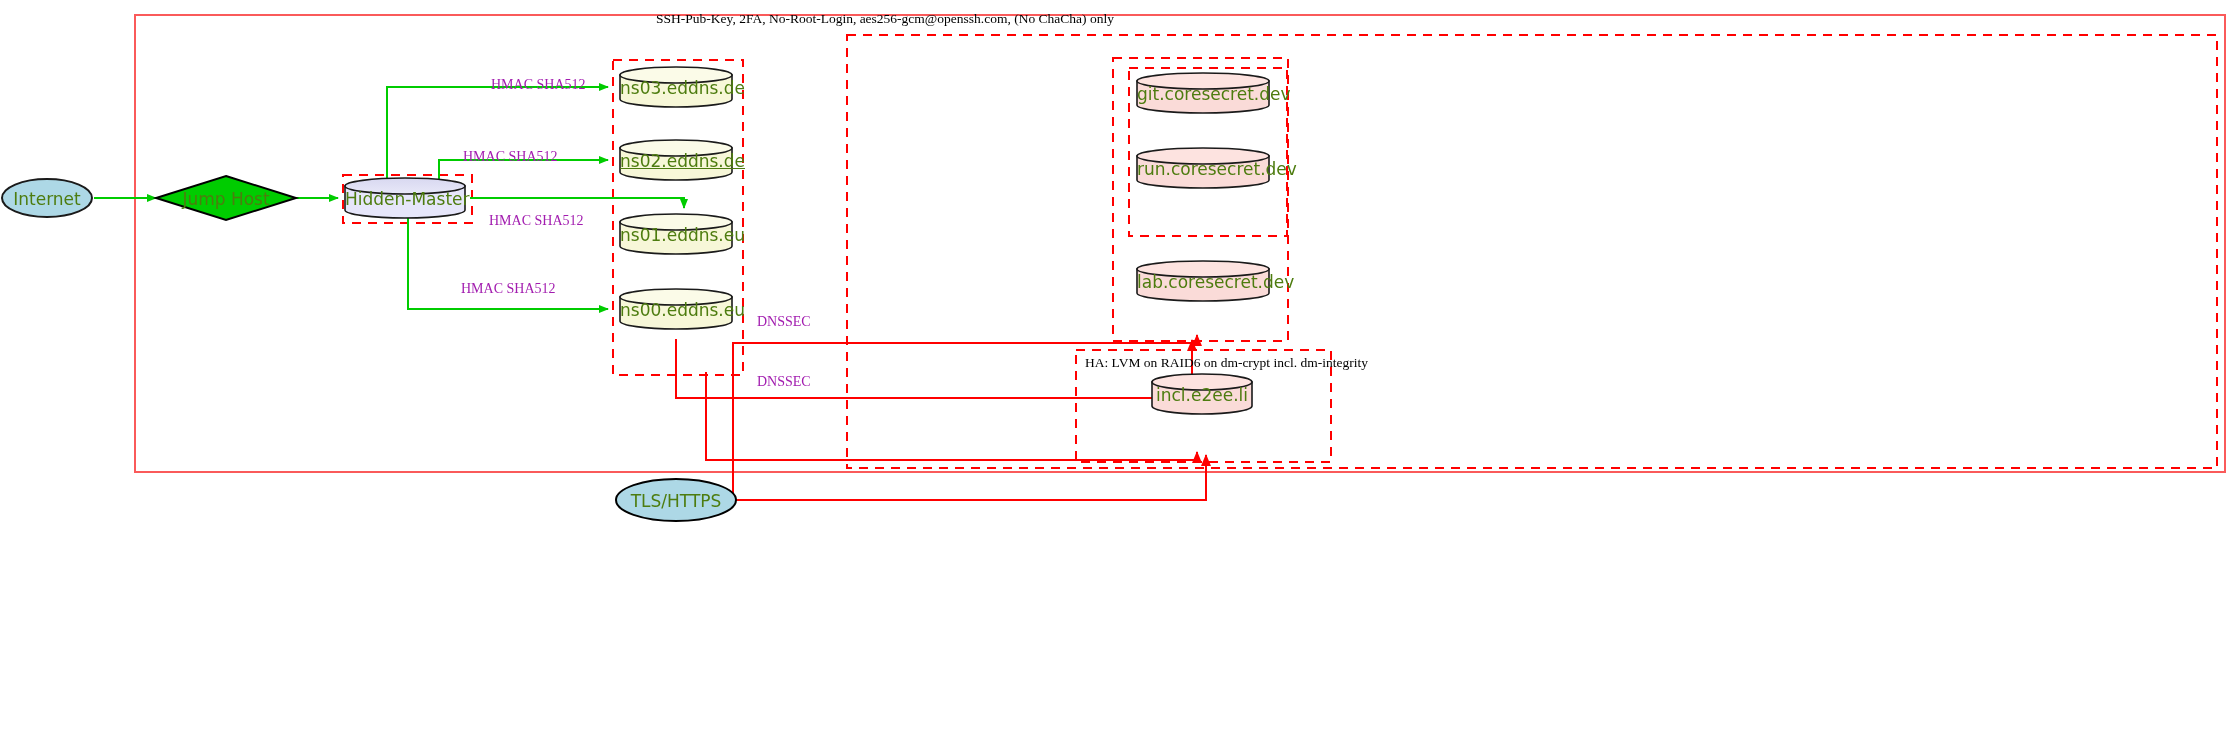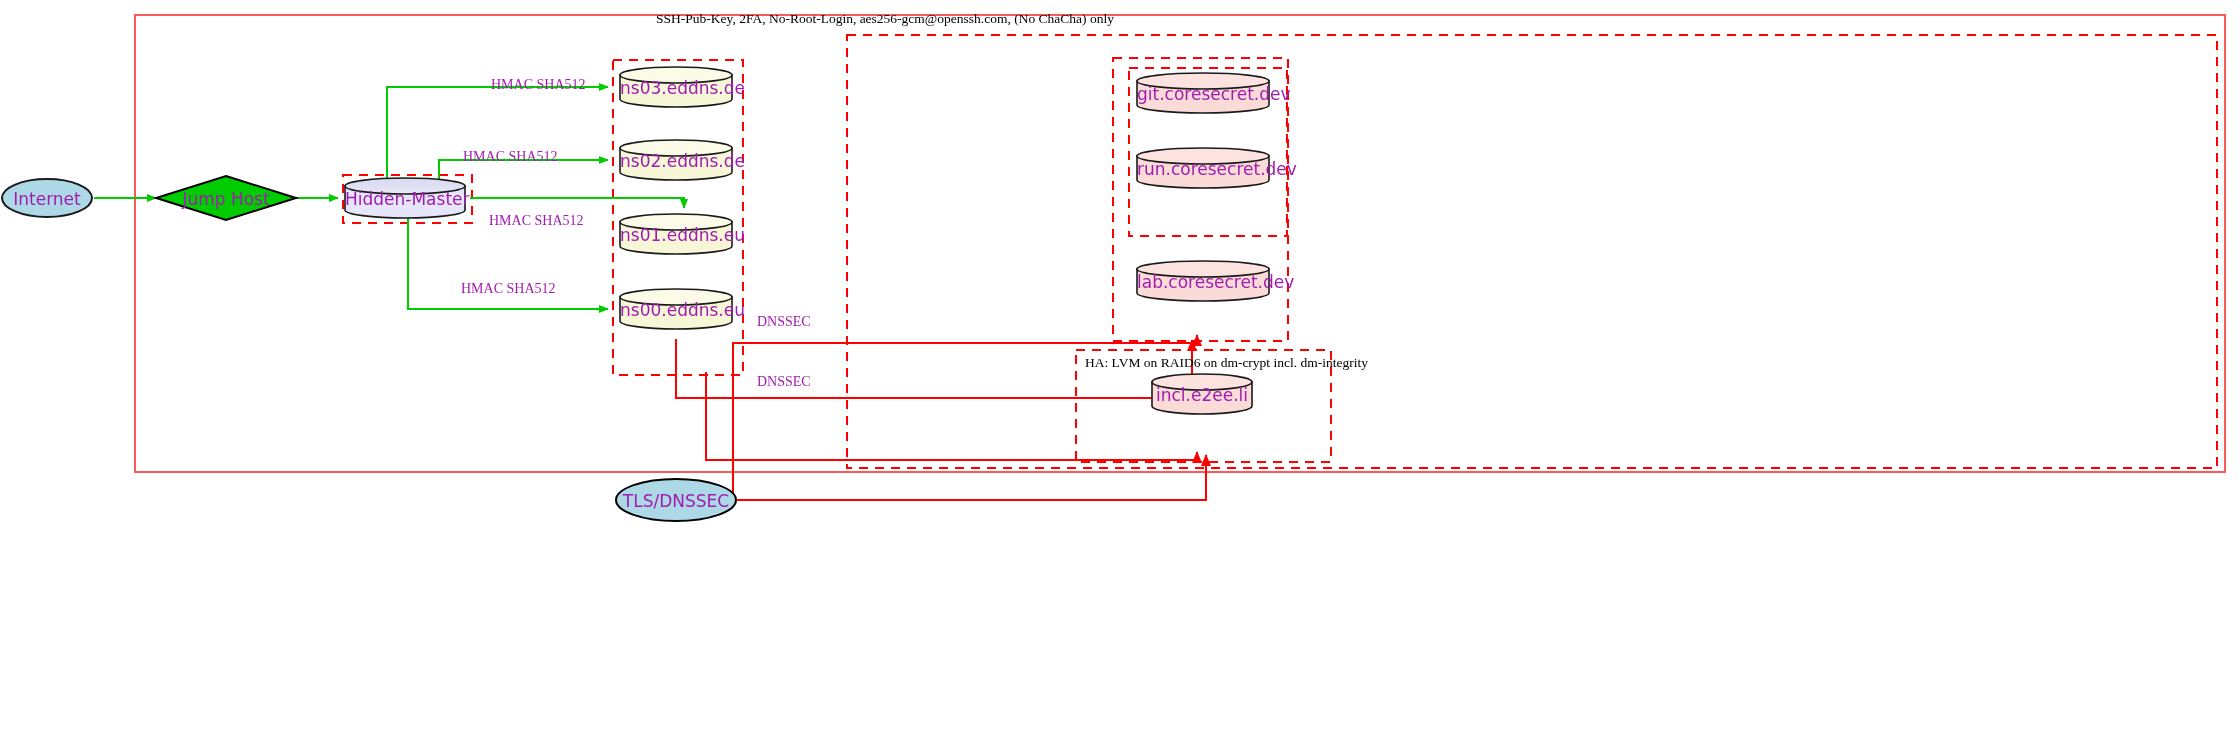--- a/index.html
+++ b/index.html
@@ -20,21 +20,21 @@
     top: 0; left: 0;
     width: 2240px;
     height: 744px;
   }
 
   
   .node-label {
     position: absolute;
     font-family: "DejaVu Sans", sans-serif;
     font-size: 17px;
-    color: #a21caf;
+    color: #4d7c0f;
     white-space: nowrap;
     text-align: center;
     pointer-events: none;
   }
 
   
   .edge-label {
     position: absolute;
     font-family: "Liberation Serif", serif;
     font-size: 14px;
@@ -198,35 +198,35 @@
   <div class="cluster-label" style="left:1085px; top:355px;">HA: LVM on RAID6 on dm-crypt incl. dm-integrity</div>
 
   <div class="node-label" style="left:0px; top:189px; width:94px;">Internet</div>
 
   <div class="node-label" style="left:156px; top:189px; width:140px;">Jump Host</div>
 
   <div class="node-label" style="left:345px; top:189px; width:120px;">Hidden-Master</div>
 
   <div class="node-label" style="left:620px; top:78px; width:112px;">ns03.eddns.de</div>
 
-  <div class="node-label" style="left:620px; top:151px; width:112px;">ns02.eddns.de</div>
+  <div class="node-label" style="left:620px; top:151px; width:112px;text-decoration:underline;">ns02.eddns.de</div>
 
   <div class="node-label" style="left:620px; top:225px; width:112px;">ns01.eddns.eu</div>
 
   <div class="node-label" style="left:620px; top:300px; width:112px;">ns00.eddns.eu</div>
 
   <div class="node-label" style="left:1137px; top:84px; width:132px;">git.coresecret.dev</div>
 
   <div class="node-label" style="left:1137px; top:159px; width:148px;">run.coresecret.dev</div>
 
   <div class="node-label" style="left:1137px; top:272px; width:132px;">lab.coresecret.dev</div>
 
   <div class="node-label" style="left:1152px; top:385px; width:100px;">incl.e2ee.li</div>
 
-  <div class="node-label" style="left:616px; top:491px; width:120px;">TLS/DNSSEC</div>
+  <div class="node-label" style="left:616px; top:491px; width:120px;">TLS/HTTPS</div>
 
   <div class="edge-label" style="left:491px; top:77px;">HMAC SHA512</div>
 
   <div class="edge-label" style="left:463px; top:149px;">HMAC SHA512</div>
 
   <div class="edge-label" style="left:489px; top:213px;">HMAC SHA512</div>
 
   <div class="edge-label" style="left:461px; top:281px;">HMAC SHA512</div>
 
   <div class="edge-label" style="left:757px; top:314px;">DNSSEC</div>

